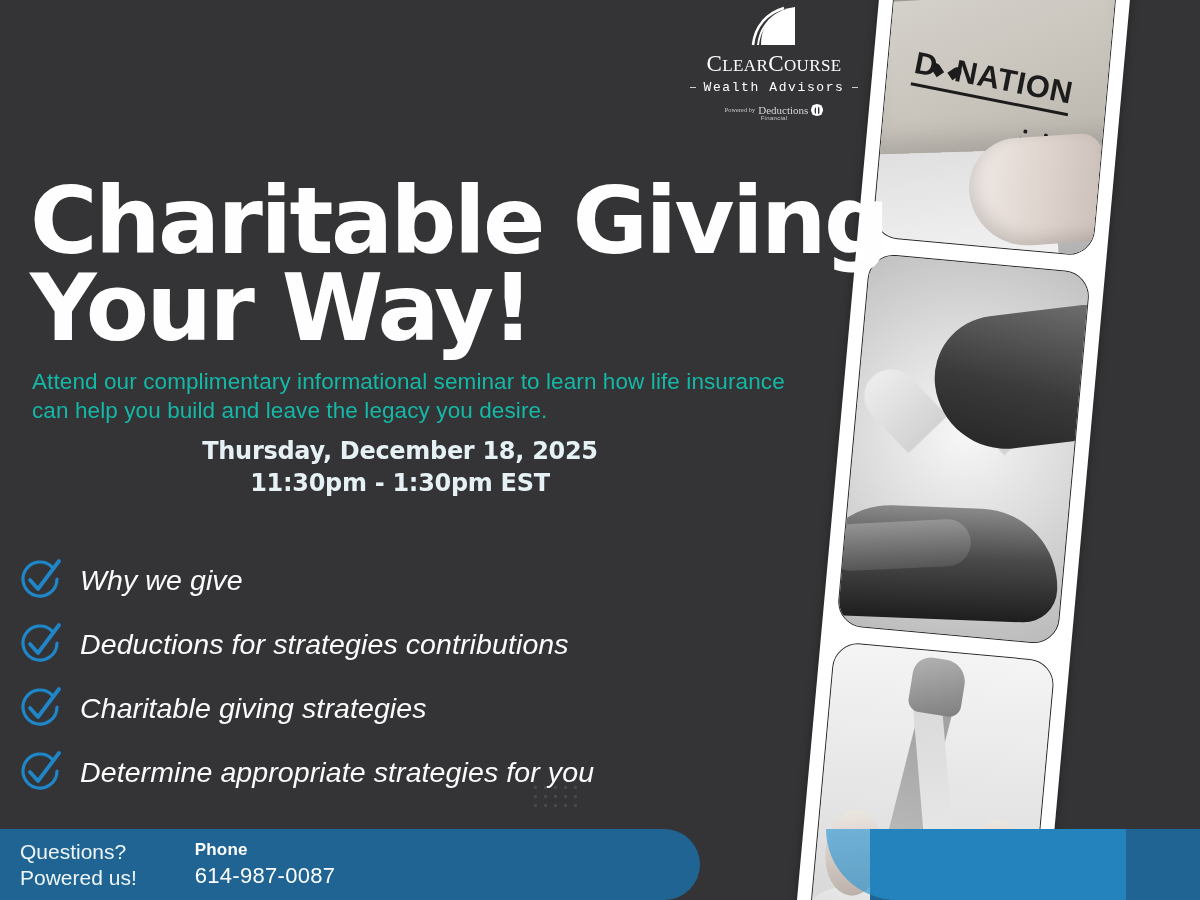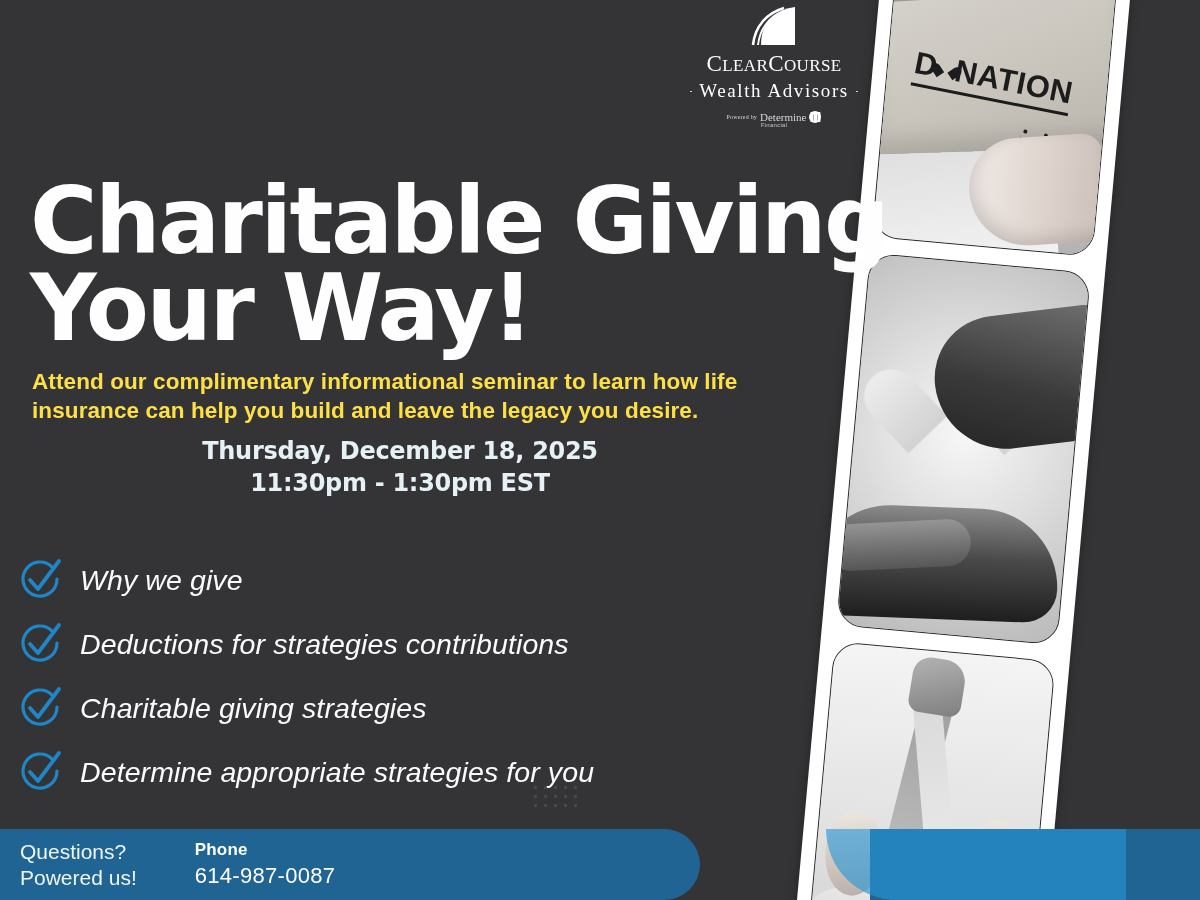--- a/index.html
+++ b/index.html
@@ -146,22 +146,22 @@
 
   
   .logo{position:absolute;left:690px;top:4px;width:168px;text-align:center;color:#fff;}
   .logo-mark{width:46px;height:40px;margin:2px auto 6px;display:block;}
   .logo-name{
     font-family:"Liberation Serif", serif;
     font-size:23px;letter-spacing:.4px;line-height:1;white-space:nowrap;
   }
   .logo-name .sc{font-size:17px;}
   .logo-sub{
-    font-family:Liberation Serif, serif;
-    font-size:19px;letter-spacing:1.6px;margin-top:5px;
+    font-family:Liberation Mono, monospace;
+    font-size:13px;letter-spacing:1.6px;margin-top:5px;
     display:flex;align-items:center;justify-content:flex-start;gap:7px;white-space:nowrap;
   }
   .logo-sub:before,.logo-sub:after{content:"";height:1px;width:16px;background:#cfcfcf;display:block;}
   .logo-powered{
     margin-top:9px;font-size:7px;color:#d7d7d7;
     display:flex;align-items:center;justify-content:center;gap:3px;
     font-family:"Liberation Serif", serif;
   }
   .logo-powered .pb{font-size:6px;letter-spacing:.2px;}
   .logo-powered .amer{font-size:11px;letter-spacing:0;}
@@ -187,21 +187,21 @@
     font-family:"DejaVu Sans", sans-serif;
     font-weight:700;
     font-size:92px;line-height:.95;
     letter-spacing:-2.5px;
     z-index:5;
   }
   .headline .l2{display:block;}
 
   .subhead{
     position:absolute;left:32px;top:344px;width:790px;
-    color:#fde047;font-size:22.5px;line-height:1.32;letter-spacing:.1px;font-weight:bold;
+    color:#14b8a6;font-size:22.5px;line-height:1.32;letter-spacing:.1px;
   }
 
   .when{
     position:absolute;left:0;top:436px;width:800px;text-align:center;
     color:#e6f1f6;
     font-family:"DejaVu Sans", sans-serif;
     font-weight:700;
     font-size:24px;line-height:1.32;letter-spacing:-.3px;
   }
 
@@ -295,21 +295,21 @@
       <path d="M7 39 C9 22 19 10 33 5" fill="none" stroke="#ffffff" stroke-width="1.9"></path>
       <path d="M12 39 C14 25 22 15 33 9" fill="none" stroke="#ffffff" stroke-width="1.4"></path>
       <path d="M10 39 C10 18 22 4 44 1 L44 39 Z" fill="#343436" opacity="0"></path>
     </svg>
     <div class="logo-name"><span>C</span><span class="sc">LEAR</span><span>C</span><span class="sc">OURSE</span></div>
     <div class="logo-sub">
         <span>Wealth Advisors</span>
       </div>
     <div class="logo-powered">
       <span class="pb">Powered by</span>
-      <span class="amer">Determine</span>
+      <span class="amer">Deductions</span>
       <span class="amerimark"></span>
     </div>
     <div class="logo-fin">Financial</div>
   </div>
 
   <h1 class="headline">
     <span>Charitable Giving</span>
     <span class="l2">Your Way!</span>
   </h1>
 

